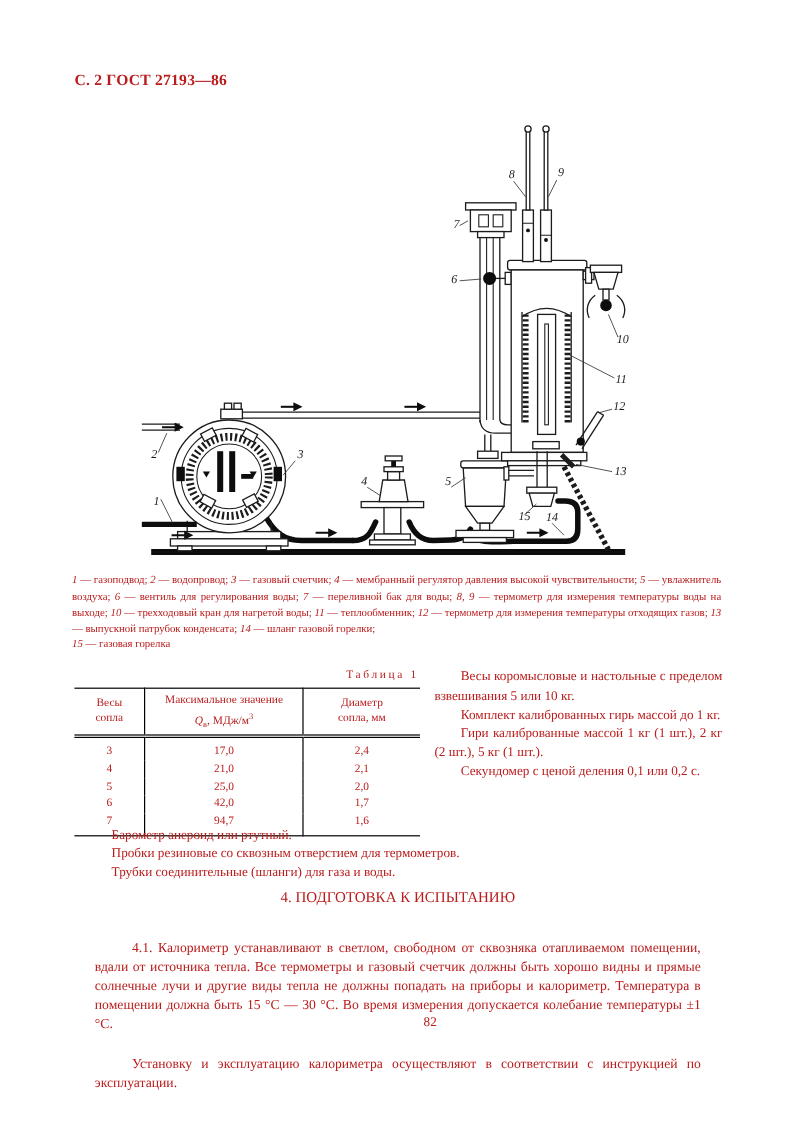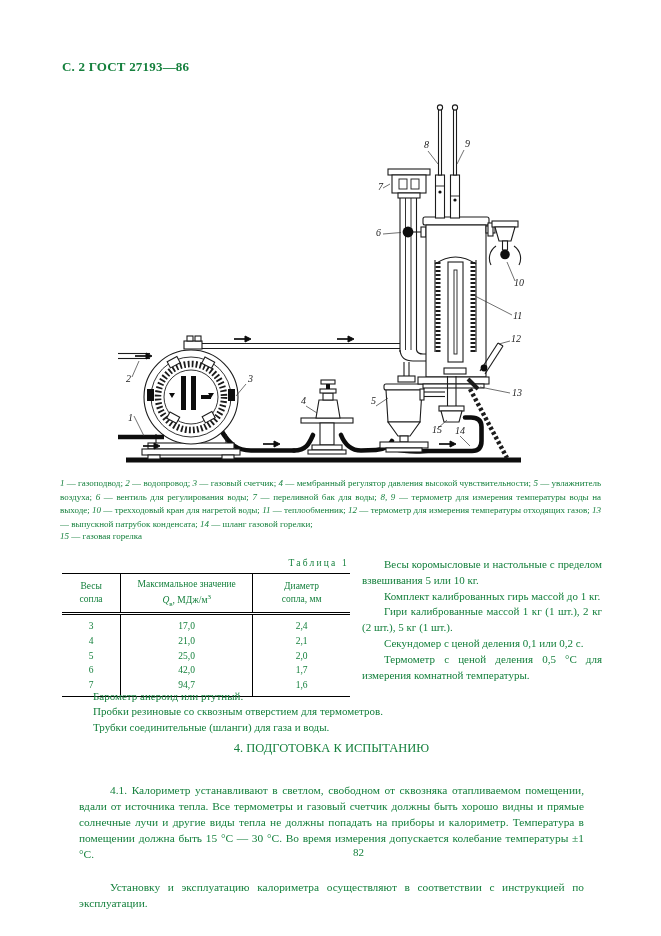--- a/index.html
+++ b/index.html
@@ -1,17 +1,17 @@
 <!DOCTYPE html>
 <html><head>
 <meta charset="utf-8">
 <style>
   html,body{margin:0;padding:0;background:#ffffff;}
   .page{position:relative;width:650px;height:936px;background:#ffffff;overflow:hidden;
-        font-family:"Liberation Serif","DejaVu Serif",serif;color:#15803d;}
+        font-family:"Liberation Serif","DejaVu Serif",serif;color:#b91c1c;}
   .hdr{position:absolute;left:62px;top:59px;font-size:13px;font-weight:bold;letter-spacing:.2px;}
   
   .diag{position:absolute;left:118px;top:100px;}
   svg .ln{stroke:#1c1c1c;fill:none;stroke-width:1.1;}
   svg .lt{stroke:#1c1c1c;fill:none;stroke-width:.9;}
   svg .thk{stroke:#0d0d0d;fill:none;stroke-width:4.6;stroke-linecap:round;}
   svg .fb{fill:#0d0d0d;stroke:none;}
   svg .wh{fill:#ffffff;}
   svg .ldr{stroke:#333;stroke-width:.7;fill:none;}
   svg text.lbl{font:italic 10px "Liberation Serif",serif;fill:#1c1c1c;}
@@ -327,21 +327,20 @@
           </tr>
         </tbody>
     </table>
   </div>
 
   <div class="rcol">
       <p>Весы коромысловые и настольные с пределом взвешивания 5 или 10 кг.</p>
       <p>Комплект калиброванных гирь массой до 1 кг.</p>
       <p>Гири калиброванные массой 1 кг (1 шт.), 2 кг (2 шт.), 5 кг (1 шт.).</p>
       <p>Секундомер с ценой деления 0,1 или 0,2 с.</p>
-      <p>Термометр с ценой деления 0,5 °С для измерения комнатной температуры.</p>
     </div>
 
   <div class="blist">
       <p>Барометр анероид или ртутный.</p>
       <p>Пробки резиновые со сквозным отверстием для термометров.</p>
       <p>Трубки соединительные (шланги) для газа и воды.</p>
     </div>
 
   <div class="s4h">4. ПОДГОТОВКА К ИСПЫТАНИЮ</div>
   <div class="s4p">

